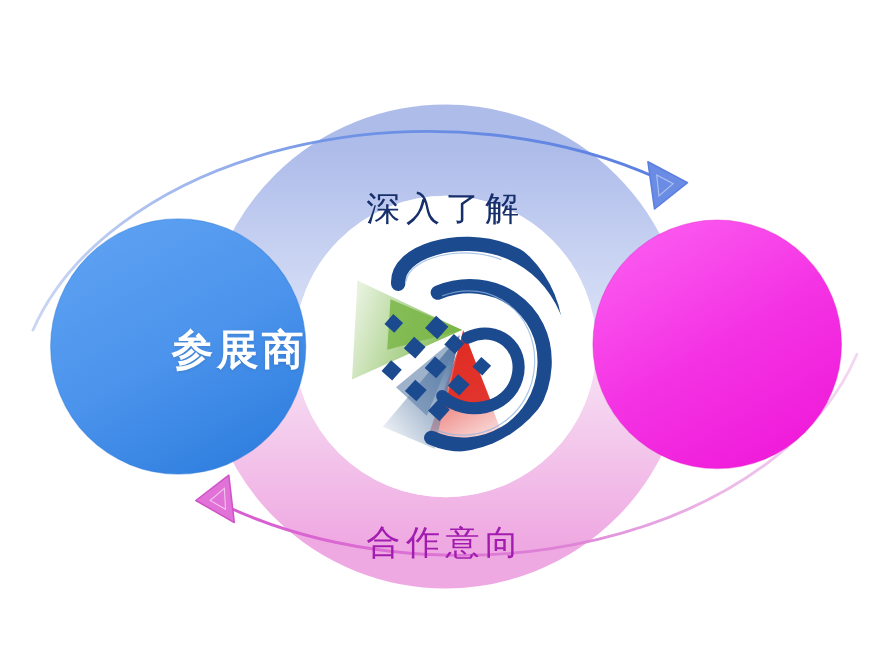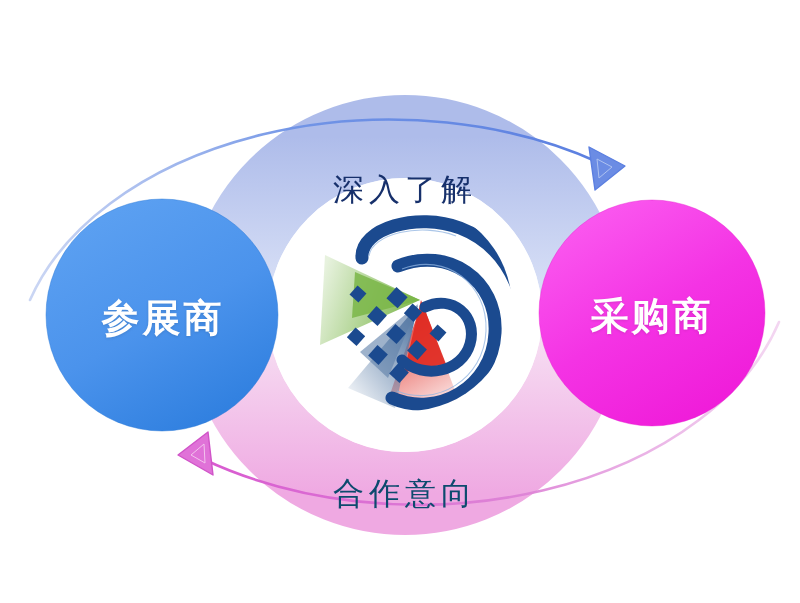--- a/index.html
+++ b/index.html
@@ -33,21 +33,21 @@
     width: 800px;
     height: 603px;
     pointer-events: none;
   }
   .node-label {
     position: absolute;
     color: #ffffff;
     font-size: 38px;
     font-weight: bold;
     letter-spacing: 3px;
-    text-align: center;
+    text-align: right;
     white-space: nowrap;
     text-shadow: 0 1px 3px rgba(0,0,0,0.12);
   }
   #label-exhibitor {
     left: 47px;
     top: 293px;
     width: 232px;
   }
   #label-buyer {
     left: 538px;
@@ -66,21 +66,21 @@
     left: 255px;
     top: 123px;
     width: 300px;
     color: #17306b;
     margin-top: 46px;
   }
   #label-bottom-arc {
     left: 255px;
     top: 473px;
     width: 300px;
-    color: #0c4a6e;
+    color: #a21caf;
   }
 </style>
 </head>
 <body>
 
 <div id="stage">
 
   <svg id="diagram-svg" viewBox="0 0 800 603">
     <defs>
 
@@ -210,20 +210,19 @@
 
     <g>
       <circle cx="652" cy="313" r="113" fill="url(#gradPinkNode)"></circle>
       <circle cx="652" cy="313" r="113" fill="none" stroke="#e61cce" stroke-width="1" opacity="0.4"></circle>
     </g>
   </svg>
 
   <div class="label-layer">
     <div class="node-label" id="label-exhibitor">参展商</div>
 
-    <div class="node-label" id="label-buyer">采购商</div>
 
     <div class="arc-label" id="label-top-arc">深入了解</div>
 
     <div class="arc-label" id="label-bottom-arc">合作意向</div>
   </div>
 
 </div>
 
 </body></html>

